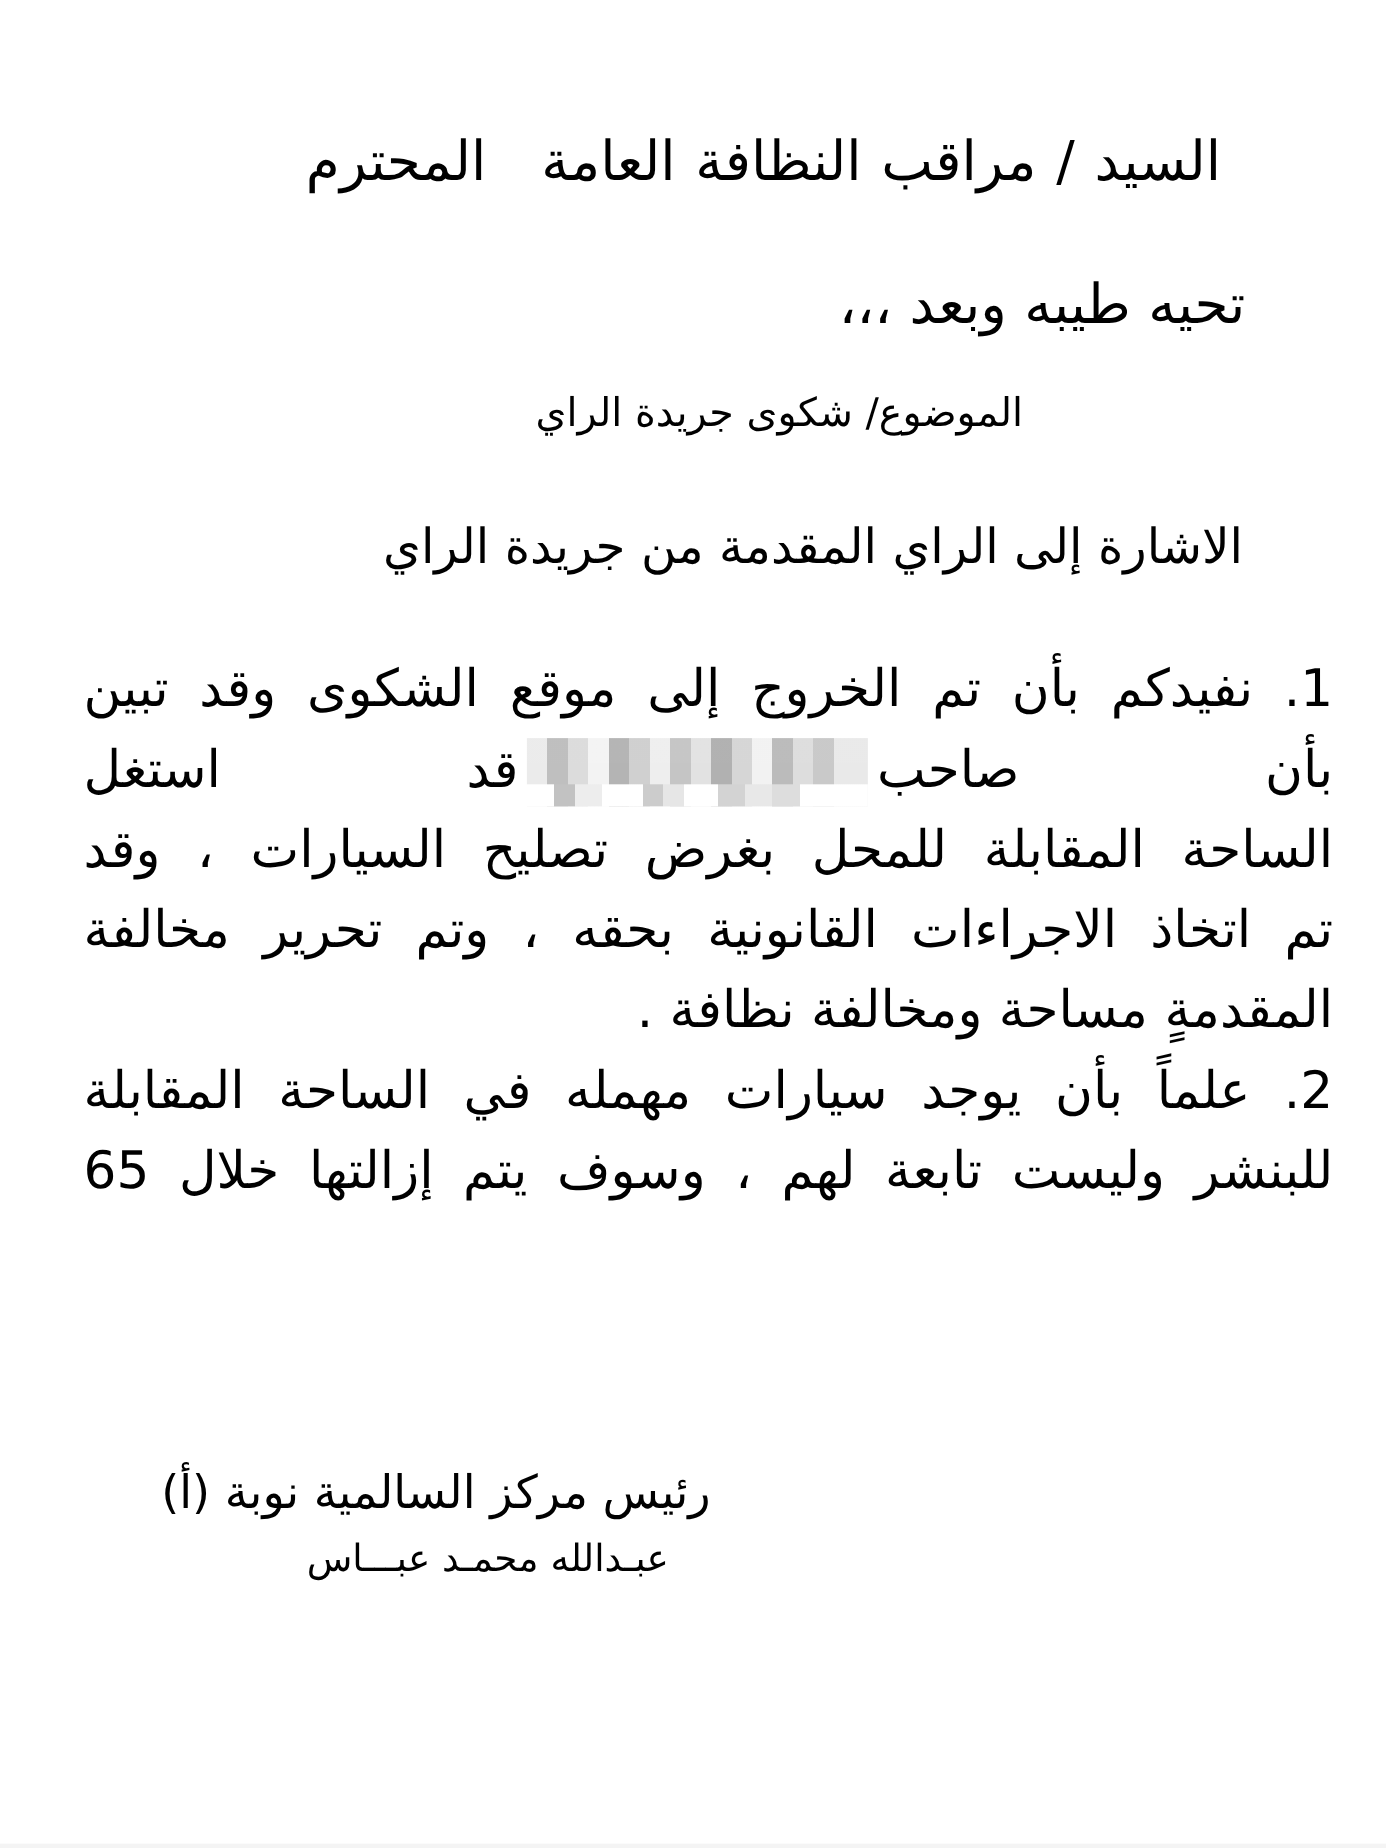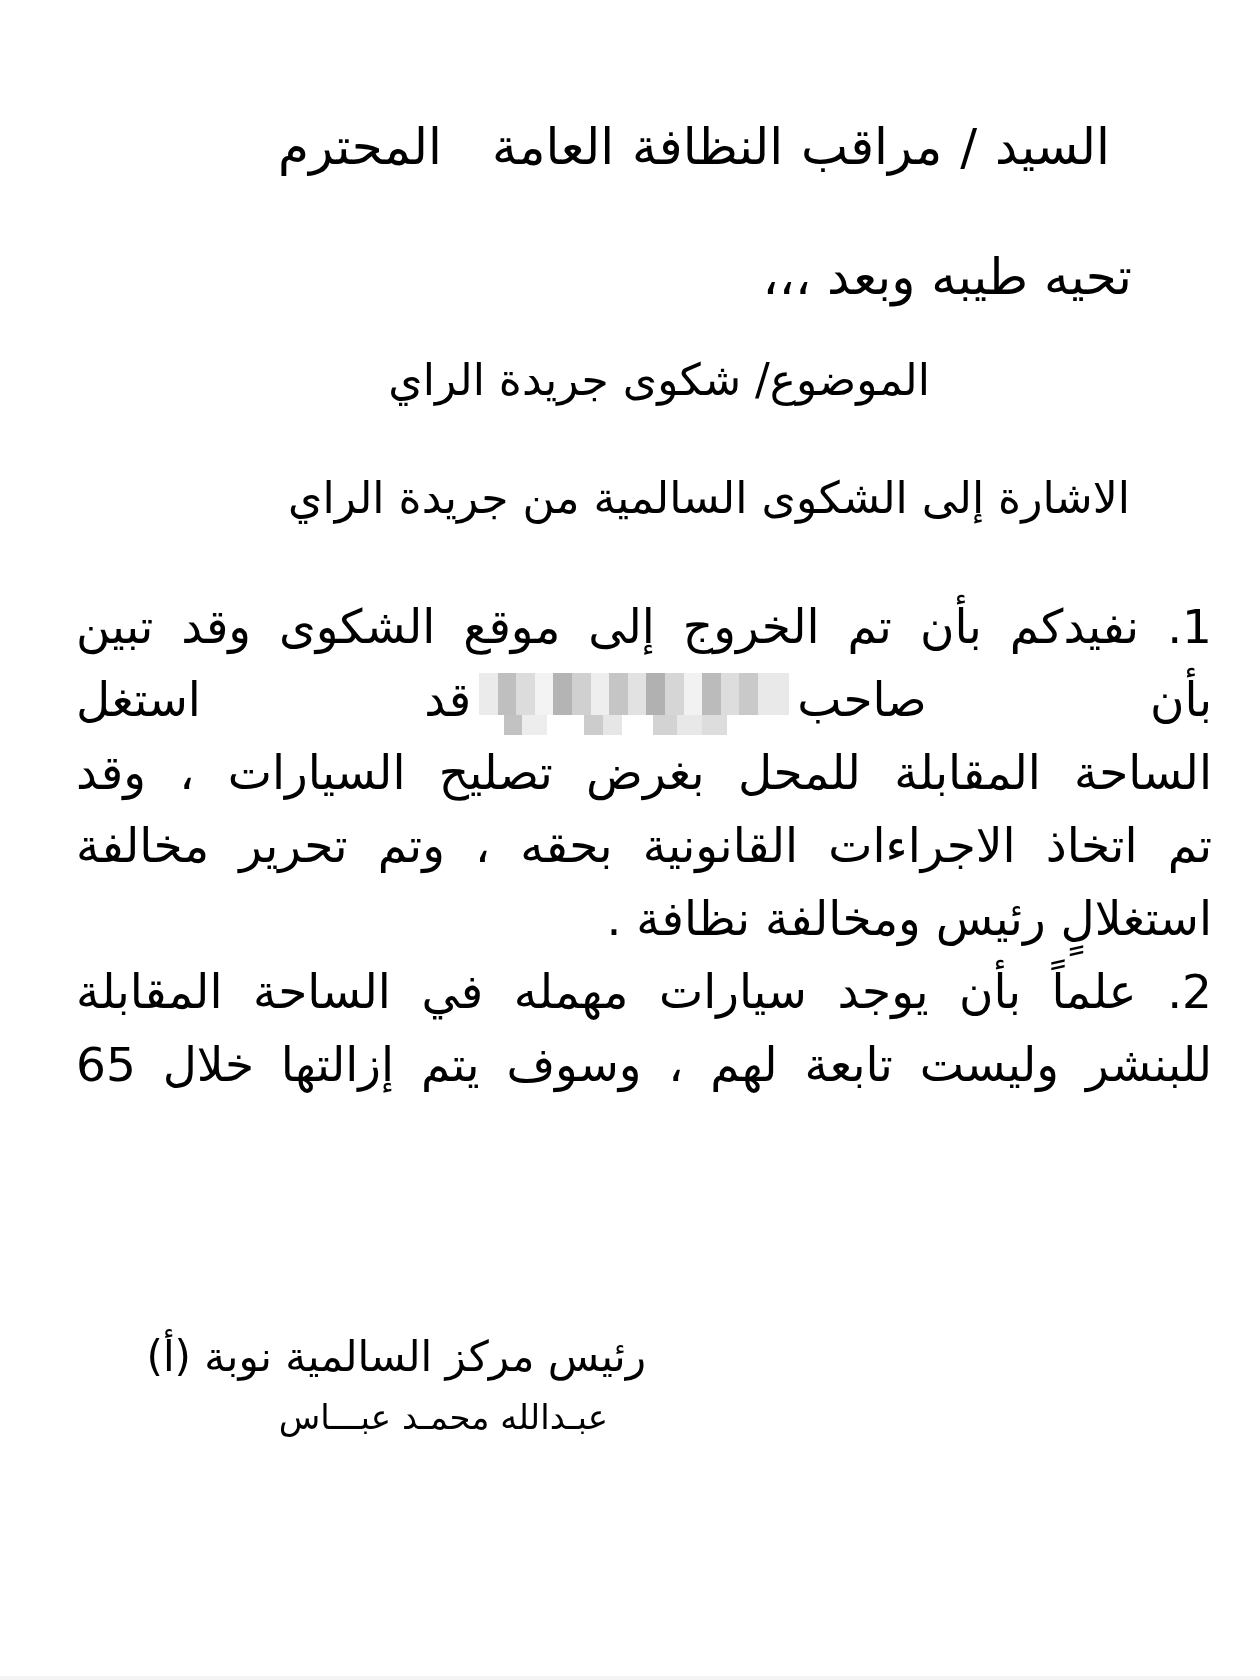--- a/index.html
+++ b/index.html
@@ -45,21 +45,21 @@
     .salutation .gap { display: inline-block; width: 50px; }
     .greeting {
       top: 236px;
       right: 128px;
       font-size: 50px;
       margin-top: 16px;
     }
     .subject {
       top: 358px;
       right: 330px;
-      font-size: 44px;
+      font-size: 36px;
     }
     .reference {
       top: 476px;
       right: 130px;
       font-size: 44px;
     }
     .body-block {
       position: absolute;
       top: 590px;
       left: 76px;
@@ -127,30 +127,30 @@
 <div class="page">
 
   <div class="line salutation">
     <span>السيد / مراقب النظافة العامة</span><span class="gap"></span><span>المحترم</span>
   </div>
 
   <div class="line greeting">تحيه طيبه وبعد ،،،</div>
 
   <div class="line subject">الموضوع/ شكوى جريدة الراي</div>
 
-  <div class="line reference">الاشارة إلى الشكوى السالمية من جريدة الراي</div>
+  <div class="line reference">الاشارة إلى الراي المقدمة من جريدة الراي</div>
 
   <div class="body-block">
     <div class="body-line">1. نفيدكم بأن تم الخروج إلى موقع الشكوى وقد تبين</div>
     <div class="body-line">
       <span>بأن صاحب</span><span class="redacted" title="[اسم محجوب]"></span><span>قد استغل</span>
     </div>
     <div class="body-line">الساحة المقابلة للمحل بغرض تصليح السيارات ، وقد</div>
     <div class="body-line">تم اتخاذ الاجراءات القانونية بحقه ، وتم تحرير مخالفة</div>
-    <div class="body-line last">استغلالٍ رئيس ومخالفة نظافة .</div>
+    <div class="body-line last">المقدمةٍ مساحة ومخالفة نظافة .</div>
     <div class="body-line">2. علماً بأن يوجد سيارات مهمله في الساحة المقابلة</div>
     <div class="body-line">للبنشر وليست تابعة لهم ، وسوف يتم إزالتها خلال 65</div>
   </div>
 
 
   <div class="line sig-title">رئيس مركز السالمية نوبة (أ)</div>
   <div class="line sig-name">عبـدالله محمـد عبـــاس</div>
 
   <div class="bottom-strip"></div>
 </div>

